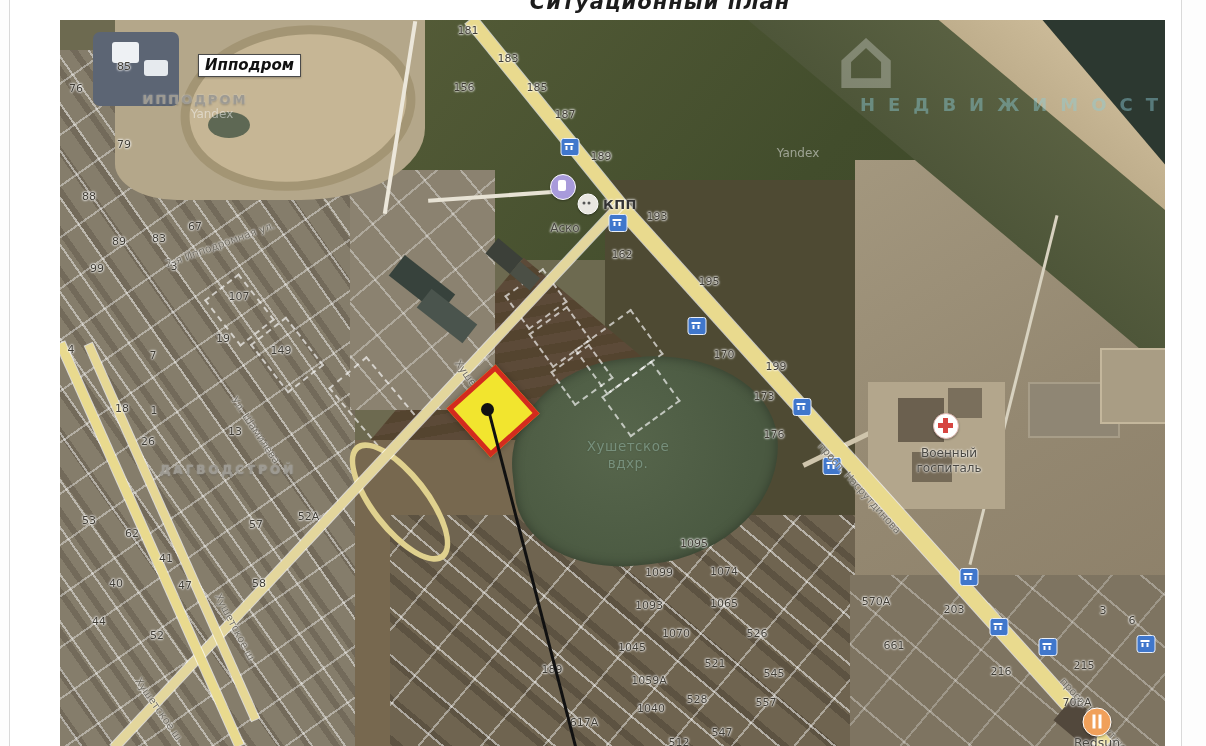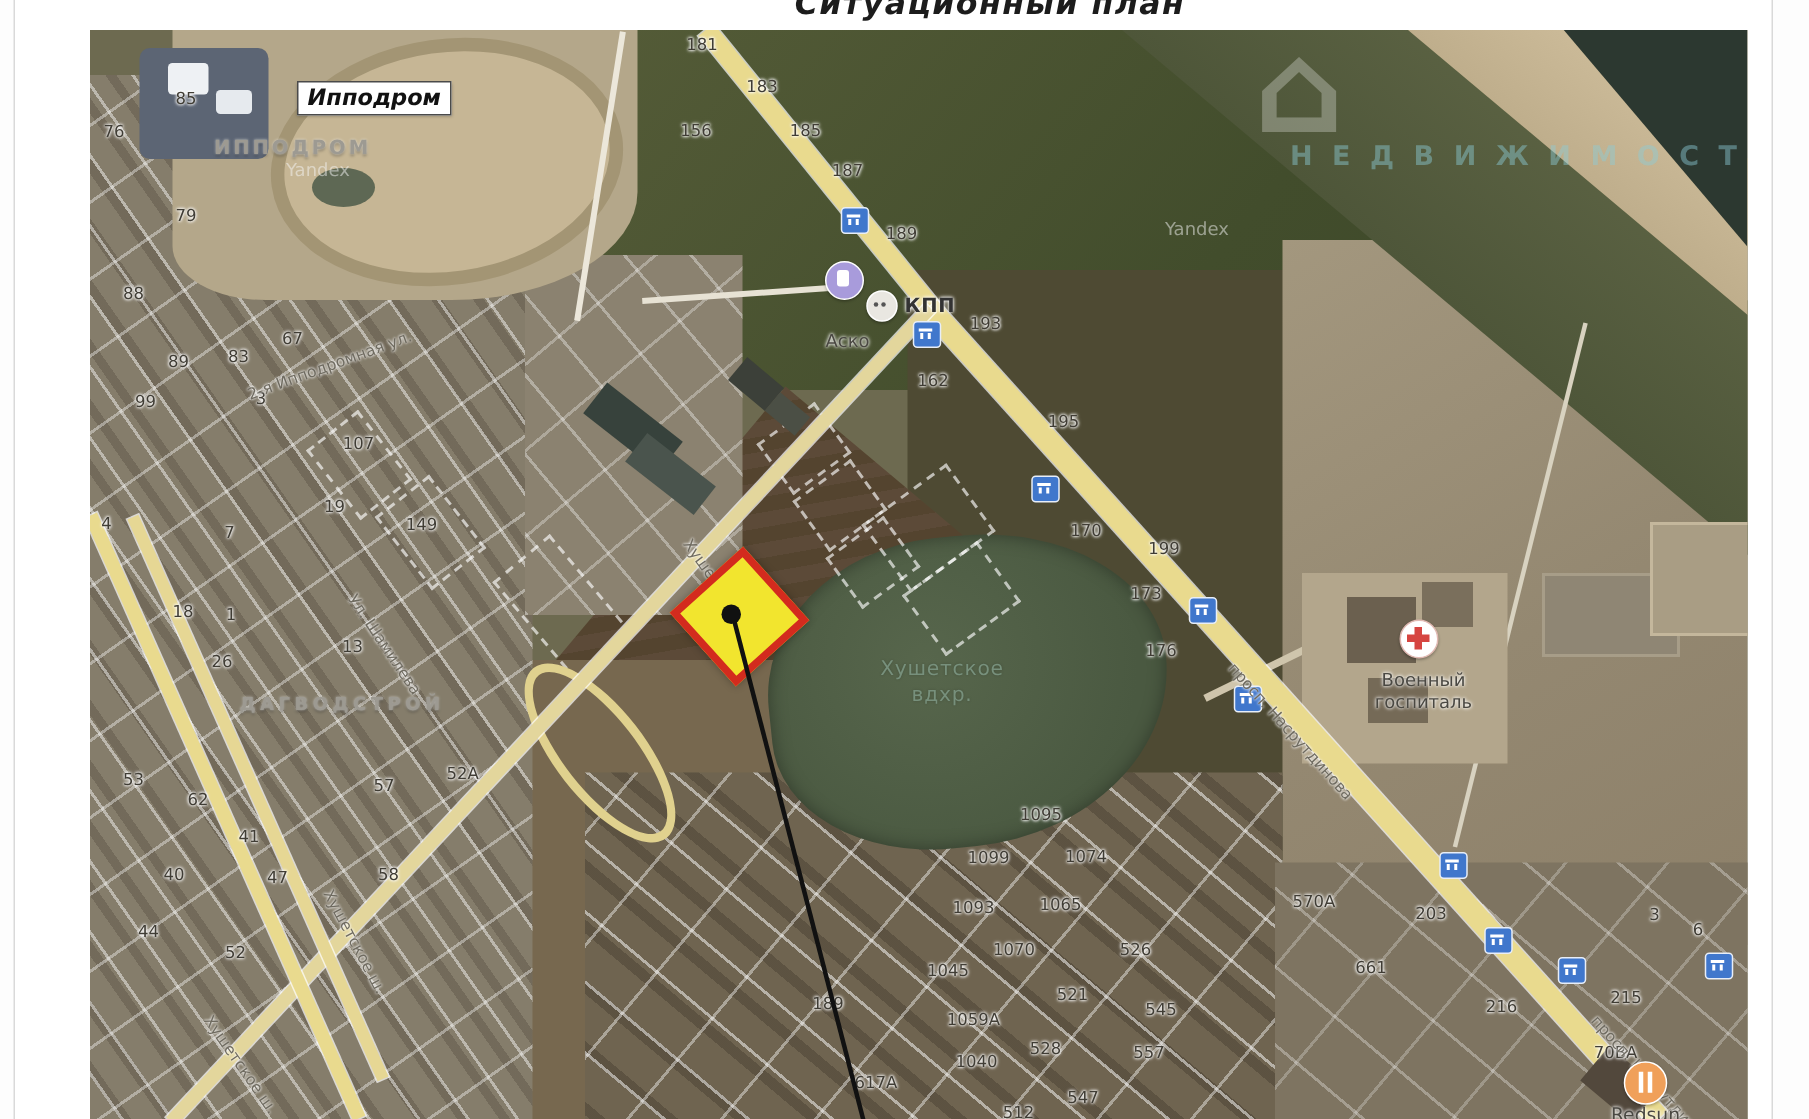--- a/index.html
+++ b/index.html
@@ -174,37 +174,37 @@
       <span class="num" style="left: 106px; top: 538px;">41</span>
       <span class="num" style="left: 56px; top: 563px;">40</span>
       <span class="num" style="left: 125px; top: 565px;">47</span>
       <span class="num" style="left: 199px; top: 563px;">58</span>
       <span class="num" style="left: 39px; top: 601px; text-align: right;">44</span>
       <span class="num" style="left: 97px; top: 615px;">52</span>
       <span class="num" style="left: 634px; top: 523px;">1095</span>
       <span class="num" style="left: 599px; top: 552px;">1099</span>
       <span class="num" style="left: 664px; top: 551px;">1074</span>
       <span class="num" style="left: 589px; top: 585px;">1093</span>
-      <span class="num" style="left: 647px; top: 583px;">1065</span>
+      <span class="num" style="left: 664px; top: 583px;">1065</span>
       <span class="num" style="left: 697px; top: 613px;">526</span>
       <span class="num" style="left: 616px; top: 613px;">1070</span>
       <span class="num" style="left: 572px; top: 627px;">1045</span>
       <span class="num" style="left: 655px; top: 643px;">521</span>
       <span class="num" style="left: 714px; top: 653px;">545</span>
       <span class="num" style="left: 589px; top: 660px;">1059А</span>
       <span class="num" style="left: 637px; top: 679px;">528</span>
       <span class="num" style="left: 706px; top: 682px;">557</span>
       <span class="num" style="left: 591px; top: 688px;">1040</span>
       <span class="num" style="left: 662px; top: 712px;">547</span>
       <span class="num" style="left: 619px; top: 722px;">512</span>
       <span class="num" style="left: 524px; top: 702px;">617А</span>
       <span class="num" style="left: 492px; top: 649px;">189</span>
       <span class="num" style="left: 816px; top: 581px;">570А</span>
       <span class="num" style="left: 894px; top: 589px;">203</span>
-      <span class="num" style="left: 854px; top: 625px;">661</span>
+      <span class="num" style="left: 834px; top: 625px;">661</span>
       <span class="num" style="left: 941px; top: 651px;">216</span>
       <span class="num" style="left: 1024px; top: 645px;">215</span>
       <span class="num" style="left: 1043px; top: 590px;">3</span>
       <span class="num" style="left: 1072px; top: 600px;">6</span>
       <span class="num" style="left: 1017px; top: 682px;">70ВА</span>
       <div class="shield" style="left: 510px; top: 127px;"></div>
       <div class="shield" style="left: 558px; top: 203px;"></div>
       <div class="shield" style="left: 637px; top: 306px;"></div>
       <div class="shield" style="left: 742px; top: 387px;"></div>
       <div class="shield" style="left: 772px; top: 446px;"></div>

